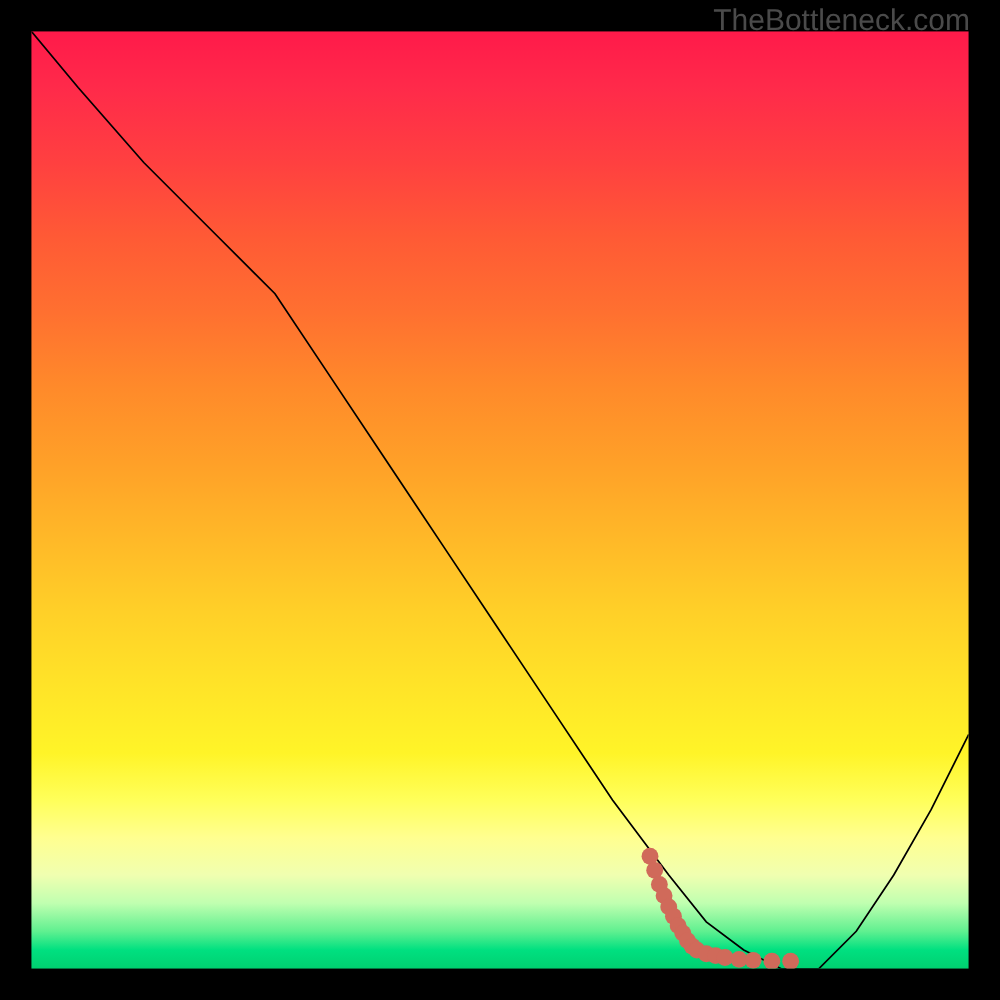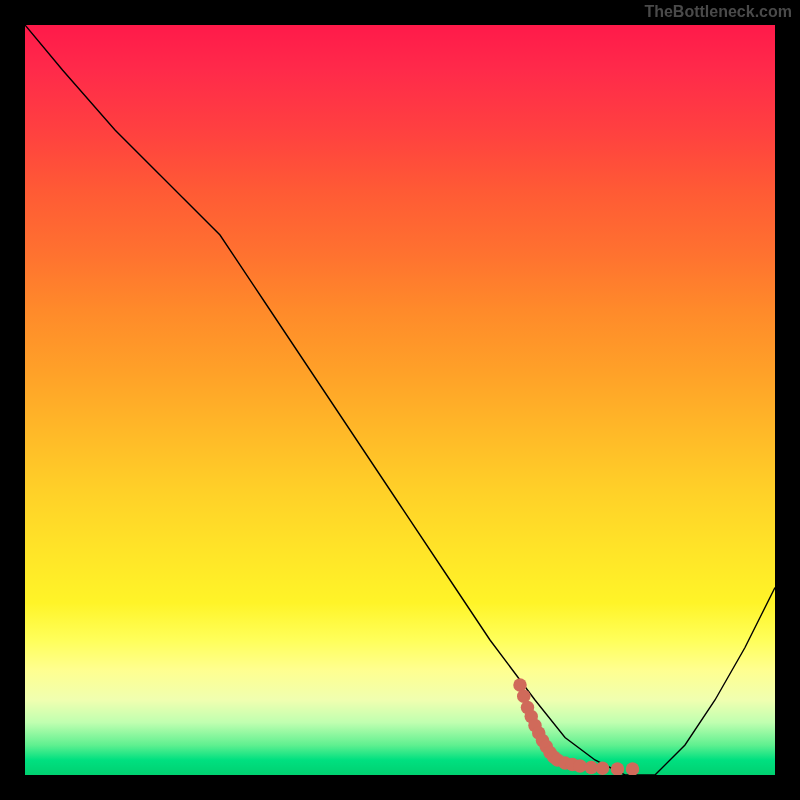--- a/index.html
+++ b/index.html
@@ -7,24 +7,24 @@
     width: 800px;
     height: 800px;
     background: #000;
     position: relative;
     font-family: Arial, sans-serif;
     overflow: hidden;
   }
   .watermark {
     position: absolute;
     top: 3px;
-    right: 8px;
+    right: 24px;
     color: #4a4a4a;
-    font-size: 16px;
-    font-weight: bold;
+    font-size: 24px;
+    font-weight: normal;
     z-index: 10;
   }
   .plot-area {
     position: absolute;
     left: 25px;
     top: 25px;
     width: 750px;
     height: 750px;
     overflow: hidden;
   }

